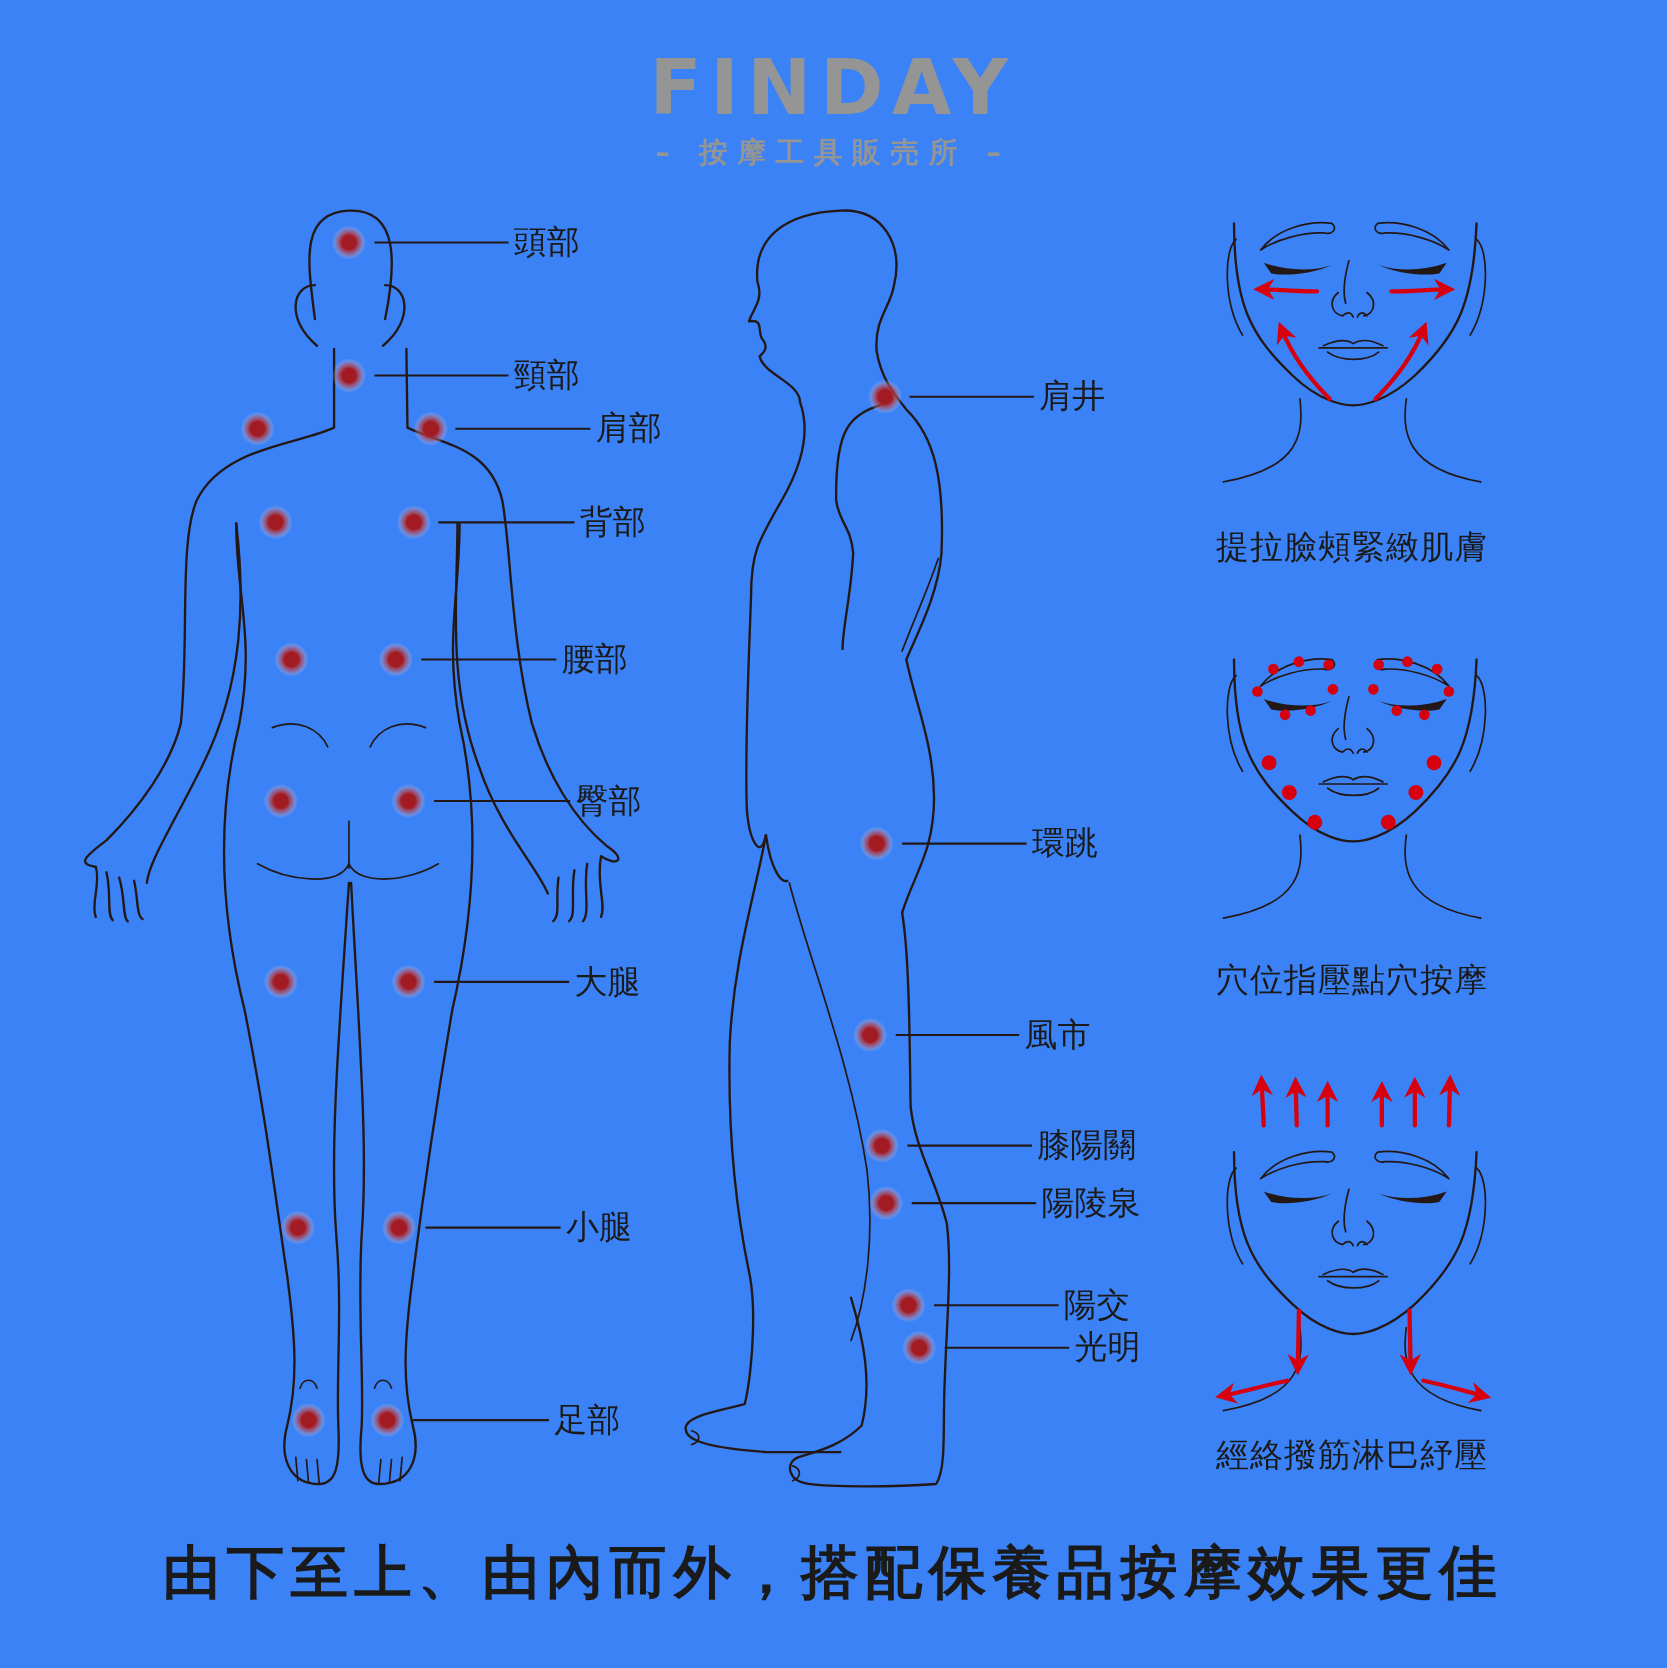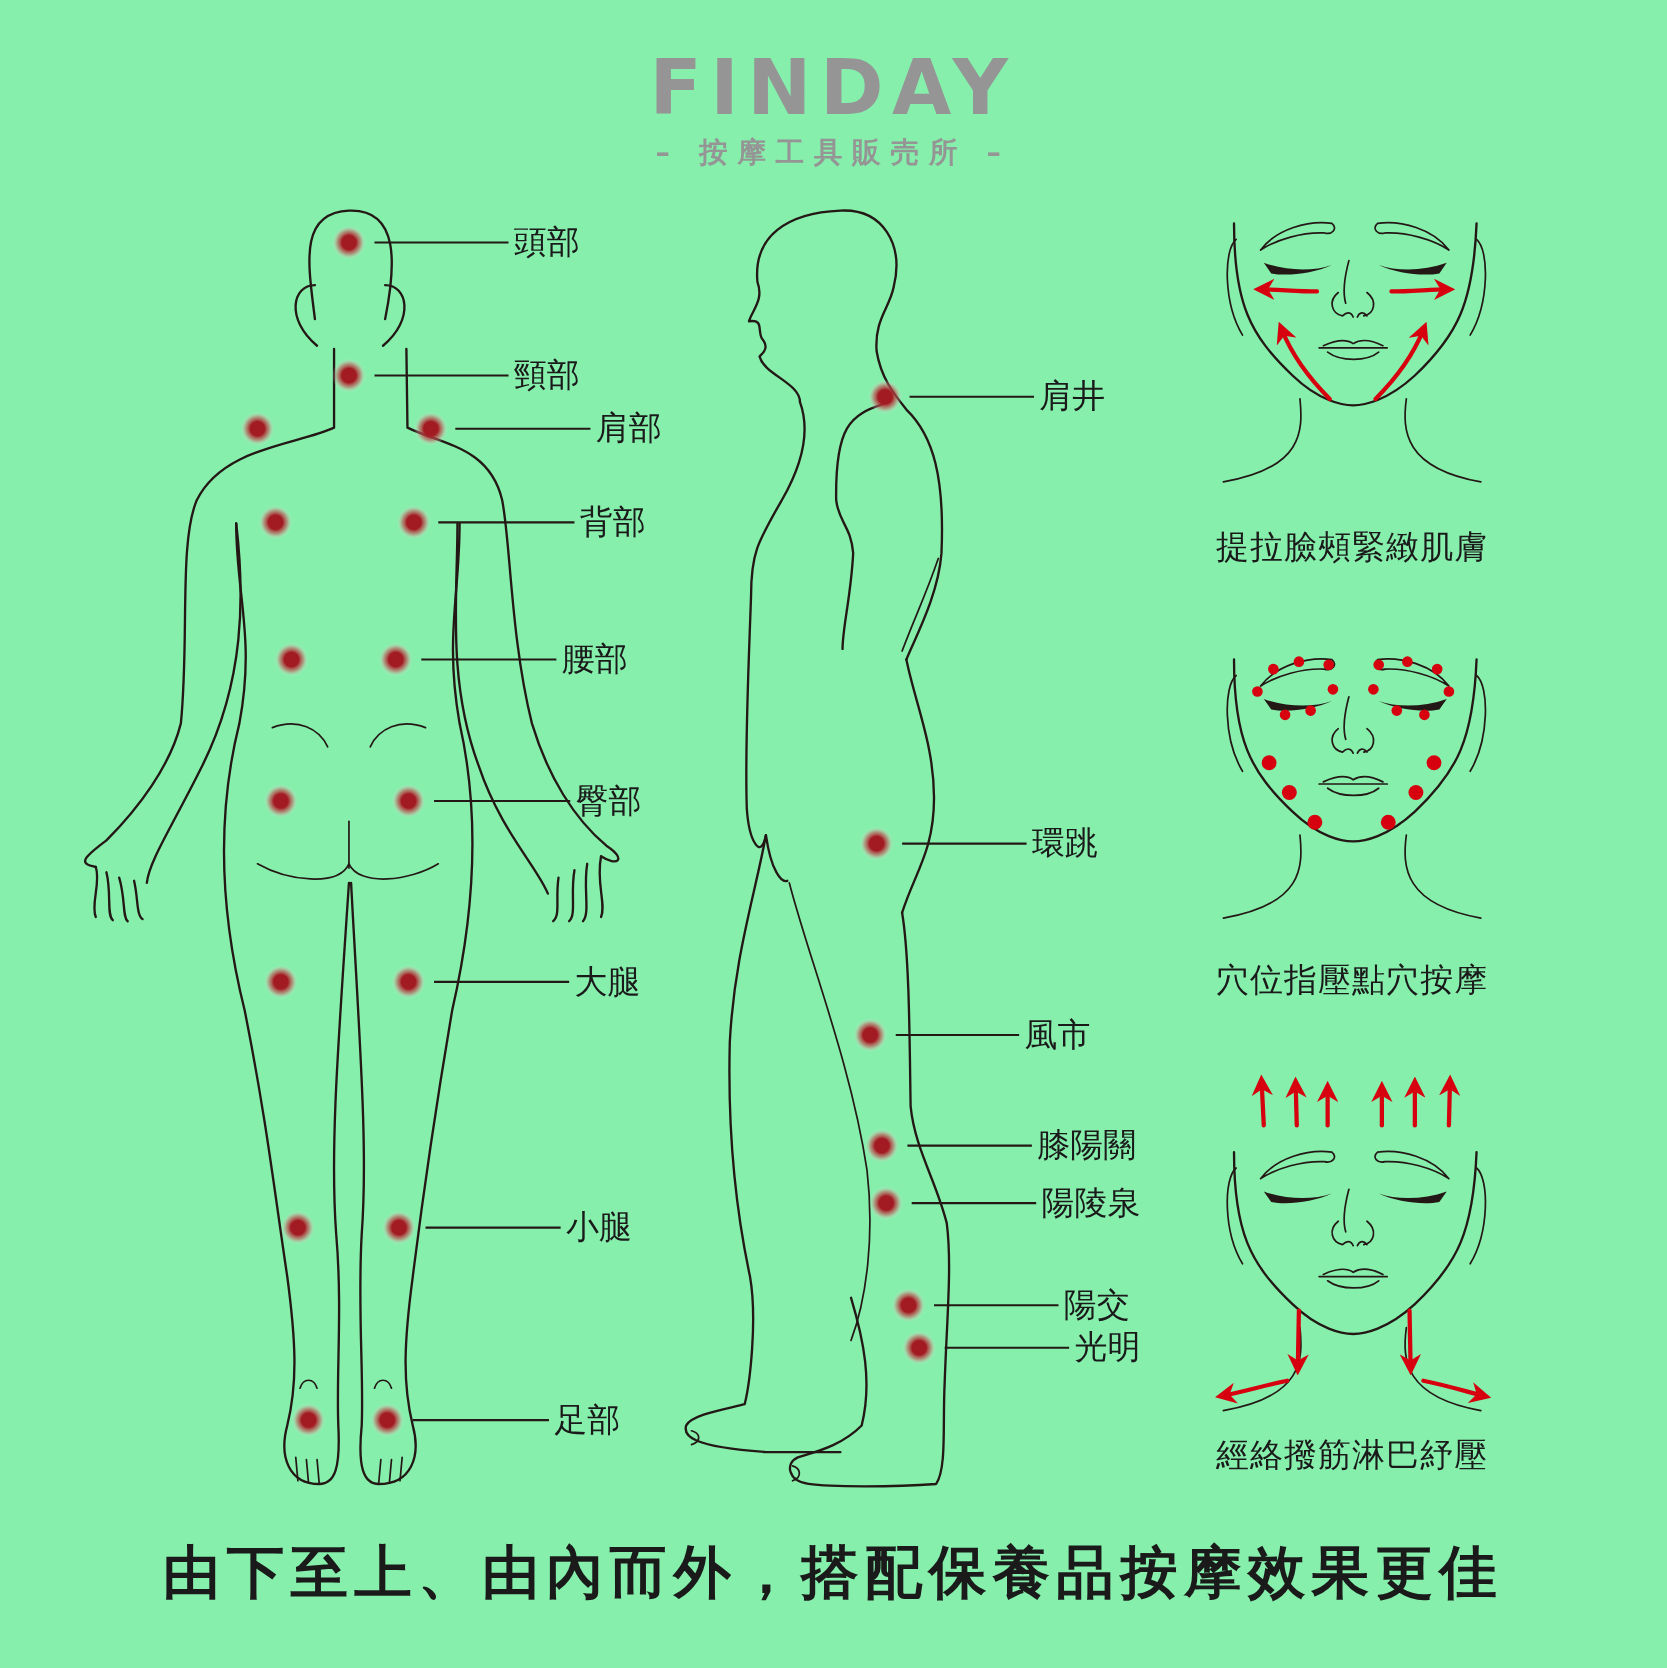--- a/index.html
+++ b/index.html
@@ -1,16 +1,16 @@
 <!DOCTYPE html>
 <html><head>
 <meta charset="utf-8">
 <style>
   html,body{margin:0;padding:0;background:#efeeec;}
-  #stage{width:1667px;height:1668px;position:relative;overflow:hidden;background:#86efac;text-align:right;}
+  #stage{width:1667px;height:1668px;position:relative;overflow:hidden;background:#3b82f6;text-align:right;}
   svg{display:block;}
   .ln{fill:none;stroke:#231815;stroke-width:2.2;stroke-linecap:round;stroke-linejoin:round;}
   .thin{fill:none;stroke:#231815;stroke-width:1.6;stroke-linecap:round;}
   .lead{stroke:#231815;stroke-width:2;}
   .lbl{font-family:"DejaVu Sans",sans-serif;font-size:31px;fill:#1a1a1a;}
   .cap{font-family:"DejaVu Sans",sans-serif;font-size:31px;fill:#1a1a1a;letter-spacing:1px;}
   .logo{font-family:"DejaVu Sans",sans-serif;font-weight:bold;font-size:72px;fill:#959595;letter-spacing:8px;}
   .sub{font-family:"DejaVu Sans",sans-serif;font-weight:bold;font-size:27px;fill:#959595;letter-spacing:9px;}
   .bottom{font-family:"DejaVu Sans",sans-serif;font-weight:bold;font-size:54px;fill:#1a1a1a;letter-spacing:6px;}
   .dot{fill:url(#glow);}

